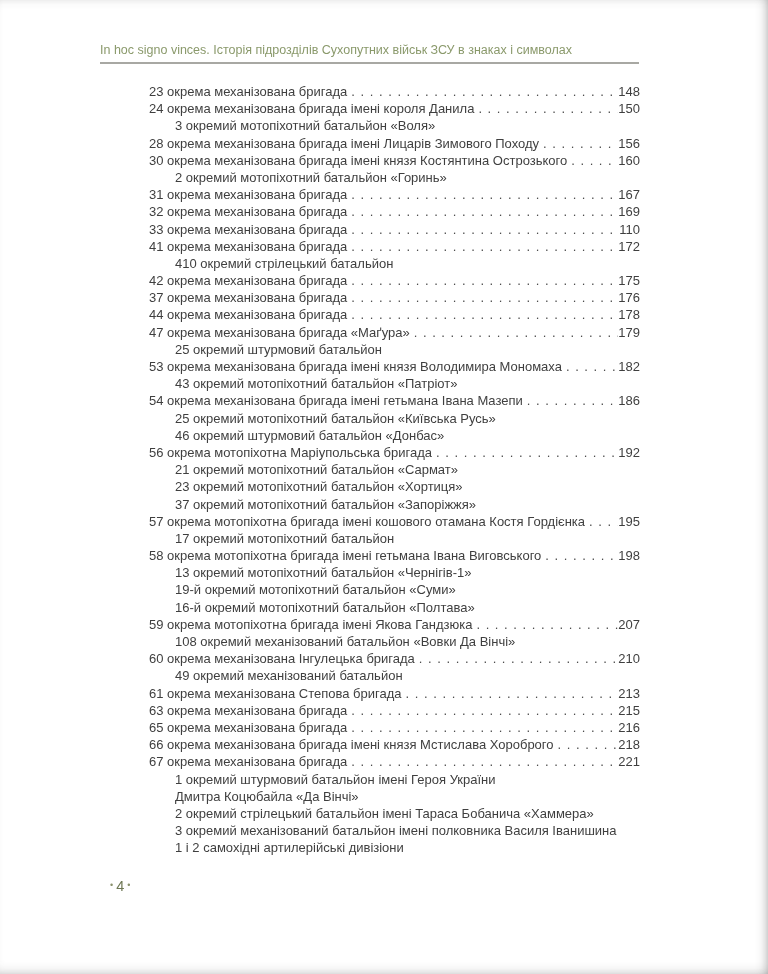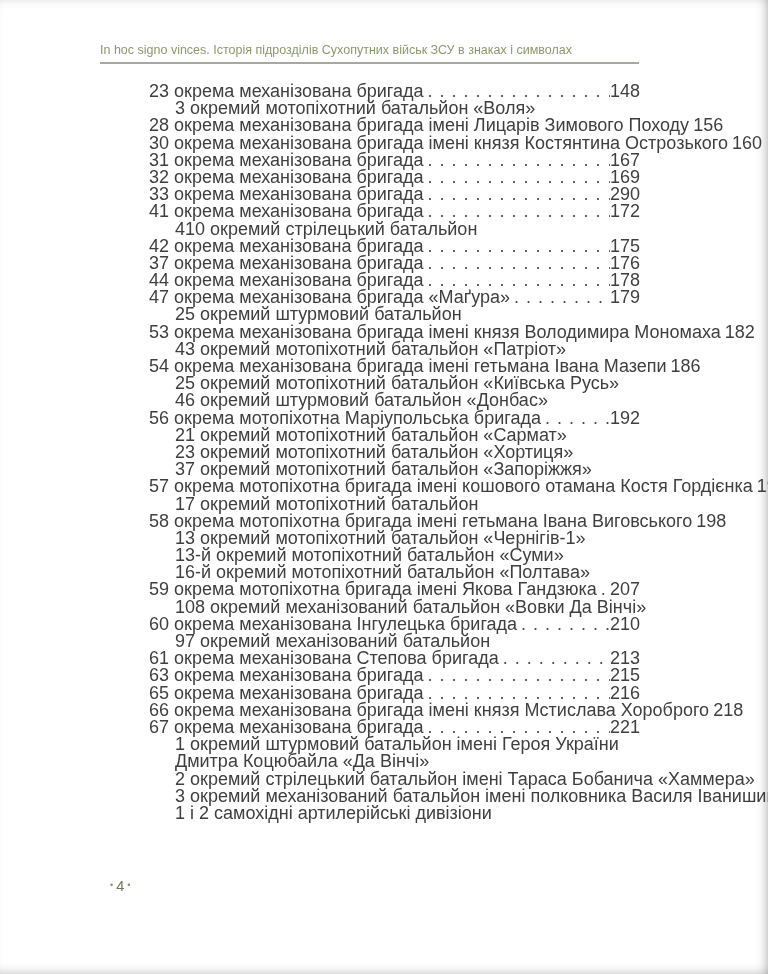--- a/index.html
+++ b/index.html
@@ -43,21 +43,21 @@
     color: #8a996b;
     white-space: nowrap;
   }
 
   
   .toc {
     position: absolute;
     left: 149px;
     top: 83px;
     width: 491px;
-    font-size: 18px;
+    font-size: 13px;
     line-height: 17.2px;
   }
   .toc-row {
     display: flex;
     align-items: baseline;
     height: 17.2px;
     white-space: nowrap;
   }
   .toc-row.sub {
     padding-left: 26px;
@@ -105,48 +105,57 @@
   <div class="header-block">
     <div class="running-title">In hoc signo vinces. Історія підрозділів Сухопутних військ ЗСУ в знаках і символах</div>
   </div>
 
   <main class="toc" id="toc">
       <div class="toc-row">
     <span class="toc-text">23 окрема механізована бригада</span>
     <span class="toc-dots"></span>
     <span class="toc-page">148</span>
   </div>
+      <div class="toc-row">
+    <span class="toc-text">24 окрема механізована бригада імені короля Данила</span>
+    <span class="toc-dots"></span>
+    <span class="toc-page">150</span>
+  </div>
       <div class="toc-row sub">
     <span class="toc-text">3 окремий мотопіхотний батальйон «Воля»</span>
 
   </div>
       <div class="toc-row">
     <span class="toc-text">28 окрема механізована бригада імені Лицарів Зимового Походу</span>
     <span class="toc-dots"></span>
     <span class="toc-page">156</span>
   </div>
       <div class="toc-row">
     <span class="toc-text">30 окрема механізована бригада імені князя Костянтина Острозького</span>
     <span class="toc-dots"></span>
     <span class="toc-page">160</span>
   </div>
+      <div class="toc-row sub">
+    <span class="toc-text">2 окремий мотопіхотний батальйон «Горинь»</span>
+
+  </div>
       <div class="toc-row">
     <span class="toc-text">31 окрема механізована бригада</span>
     <span class="toc-dots"></span>
     <span class="toc-page">167</span>
   </div>
       <div class="toc-row">
     <span class="toc-text">32 окрема механізована бригада</span>
     <span class="toc-dots"></span>
     <span class="toc-page">169</span>
   </div>
       <div class="toc-row">
     <span class="toc-text">33 окрема механізована бригада</span>
     <span class="toc-dots"></span>
-    <span class="toc-page">290</span>
+    <span class="toc-page">110</span>
   </div>
       <div class="toc-row">
     <span class="toc-text">41 окрема механізована бригада</span>
     <span class="toc-dots"></span>
     <span class="toc-page">172</span>
   </div>
       <div class="toc-row sub">
     <span class="toc-text">410 окремий стрілецький батальйон</span>
 
   </div>
@@ -225,21 +234,21 @@
       <div class="toc-row">
     <span class="toc-text">58 окрема мотопіхотна бригада імені гетьмана Івана Виговського</span>
     <span class="toc-dots"></span>
     <span class="toc-page">198</span>
   </div>
       <div class="toc-row sub">
     <span class="toc-text">13 окремий мотопіхотний батальйон «Чернігів-1»</span>
 
   </div>
       <div class="toc-row sub">
-    <span class="toc-text">13-й окремий мотопіхотний батальйон «Суми»</span>
+    <span class="toc-text">19-й окремий мотопіхотний батальйон «Суми»</span>
 
   </div>
       <div class="toc-row sub">
     <span class="toc-text">16-й окремий мотопіхотний батальйон «Полтава»</span>
 
   </div>
       <div class="toc-row">
     <span class="toc-text">59 окрема мотопіхотна бригада імені Якова Гандзюка</span>
     <span class="toc-dots"></span>
     <span class="toc-page">207</span>
@@ -247,21 +256,21 @@
       <div class="toc-row sub">
     <span class="toc-text">108 окремий механізований батальйон «Вовки Да Вінчі»</span>
 
   </div>
       <div class="toc-row">
     <span class="toc-text">60 окрема механізована Інгулецька бригада</span>
     <span class="toc-dots"></span>
     <span class="toc-page">210</span>
   </div>
       <div class="toc-row sub">
-    <span class="toc-text">97 окремий механізований батальйон</span>
+    <span class="toc-text">49 окремий механізований батальйон</span>
 
   </div>
       <div class="toc-row">
     <span class="toc-text">61 окрема механізована Степова бригада</span>
     <span class="toc-dots"></span>
     <span class="toc-page">213</span>
   </div>
       <div class="toc-row">
     <span class="toc-text">63 окрема механізована бригада</span>
     <span class="toc-dots"></span>

